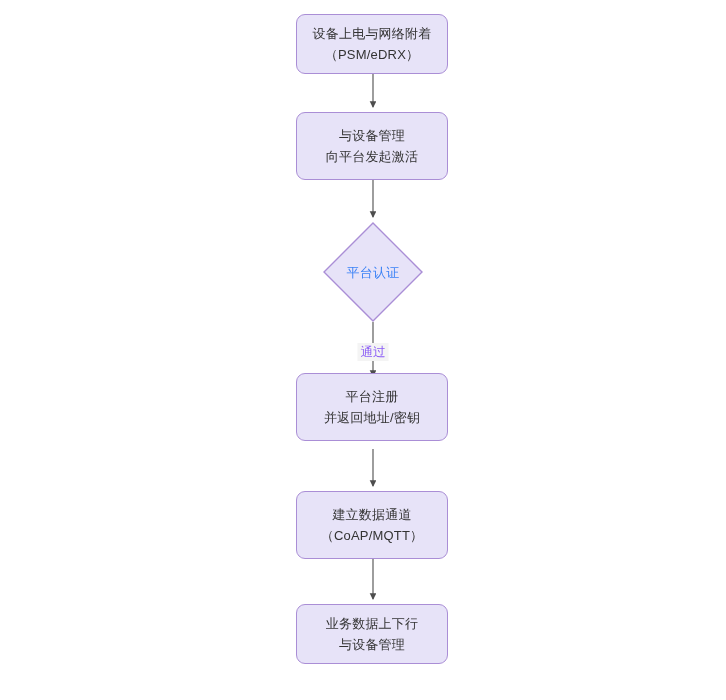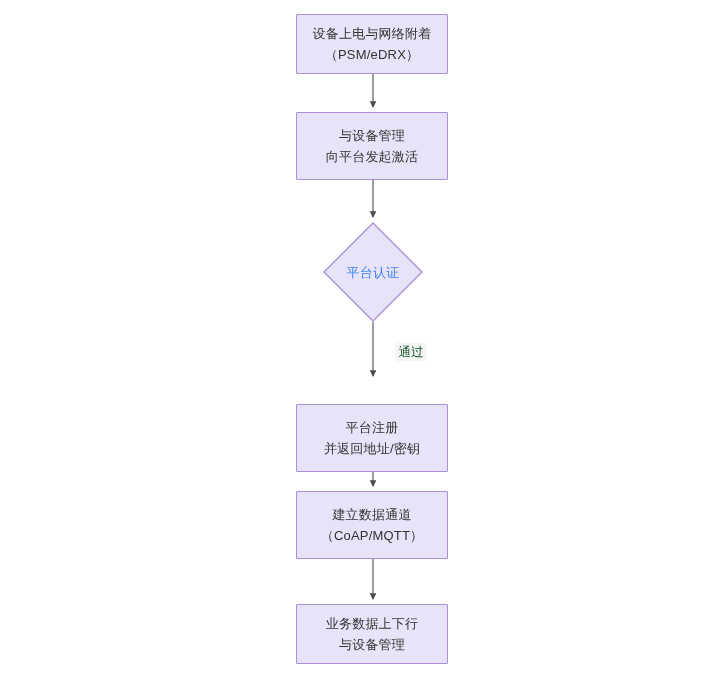--- a/index.html
+++ b/index.html
@@ -33,21 +33,21 @@
     position: absolute;
     box-sizing: border-box;
     display: flex;
     align-items: center;
     justify-content: center;
     text-align: center;
   }
   .node-process {
     background: #e7e3f8;
     border: 1.4px solid #aa8ed6;
-    border-radius: 1px;
+    border-radius: 9px;
   }
   .node-label {
     font-size: 13px;
     line-height: 21px;
     color: #333333;
     white-space: pre;
     letter-spacing: 0.2px;
   }
   .node-decision {
     background: transparent;
@@ -66,26 +66,25 @@
     font-size: 13px;
     line-height: 21px;
     color: #3b82f6;
     white-space: pre;
     letter-spacing: 0.2px;
   }
   .edge-label {
     position: absolute;
     font-size: 12.5px;
     line-height: 16px;
-    color: #14532d;
+    color: #8b5cf6;
     background: #f4f4f4;
     padding: 1px 3px;
     white-space: pre;
     transform: translate(-50%, -50%);
-    margin-left: 38px;
   }
 </style>
 </head>
 <body>
 
 <div id="flow-canvas">
 
   <svg class="edge-layer" width="726" height="700" viewBox="0 0 726 700" xmlns="http://www.w3.org/2000/svg">
     <defs>
       <marker id="arrowhead" markerWidth="9" markerHeight="9" refX="5.2" refY="3" orient="auto" markerUnits="strokeWidth">
@@ -121,21 +120,21 @@
 
   <div class="node node-decision" style="left:323px; top:222px; width:100px; height:100px;">
     <svg class="diamond-shape" width="100" height="100" viewBox="0 0 100 100" xmlns="http://www.w3.org/2000/svg">
       <polygon points="50,1 99,50 50,99 1,50" fill="#e7e3f8" stroke="#aa8ed6" stroke-width="1.4"></polygon>
     </svg>
     <span class="decision-text">平台认证</span>
   </div>
 
   <div class="edge-label" style="left:373px; top:352px;">通过</div>
 
-  <div class="node node-process" style="left:296px; top:404px; width:152px; height:68px;">
+  <div class="node node-process" style="left:296px; top:373px; width:152px; height:68px;">
     <span class="node-label">平台注册
 并返回地址/密钥</span>
   </div>
 
   <div class="node node-process" style="left:296px; top:491px; width:152px; height:68px;">
     <span class="node-label">建立数据通道
 （CoAP/MQTT）</span>
   </div>
 
   <div class="node node-process" style="left:296px; top:604px; width:152px; height:60px;">

